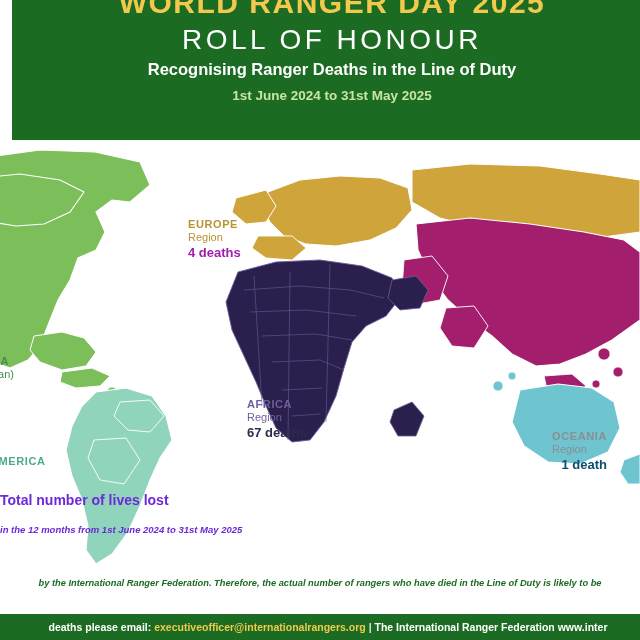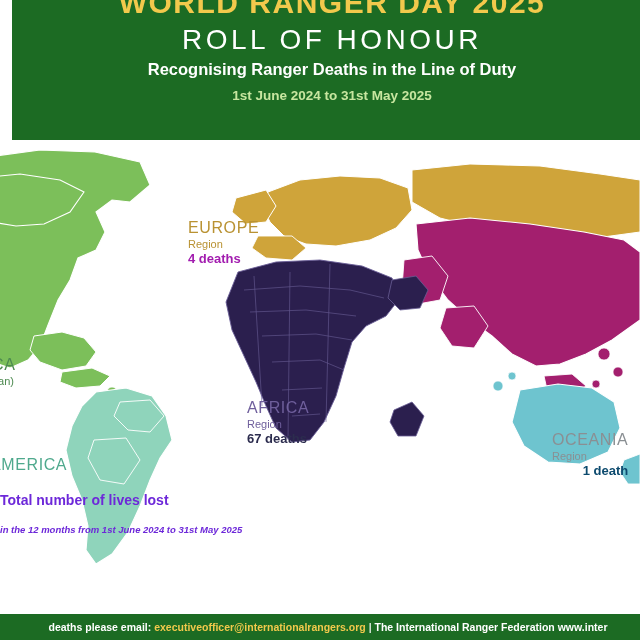--- a/index.html
+++ b/index.html
@@ -76,22 +76,22 @@
     position: absolute;
     left: 0; top: 0;
   }
 
   .region-label {
     position: absolute;
     line-height: 1.22;
     white-space: nowrap;
   }
   .region-name {
-    font-size: 16px;
-    font-weight: normal;
+    font-size: 11px;
+    font-weight: bold;
     letter-spacing: 0.6px;
   }
   .region-word {
     font-size: 11px;
     font-weight: normal;
   }
   .region-deaths {
     font-size: 13px;
     font-weight: bold;
   }
@@ -275,20 +275,21 @@
     <div class="region-name">AMERICA</div>
   </div>
 </div>
 
 <div class="totals">
   <div class="totals-line1">Total number of lives lost</div>
   <div class="totals-line3">in the 12 months from 1st June 2024 to 31st May 2025</div>
 </div>
 
 <div class="footnote">
+  <div>by the International Ranger Federation.  Therefore, the actual number of rangers who have died in the Line of Duty is likely to be</div>
 </div>
 
 <div class="footer">
   <span>deaths please email:</span>
   <span class="email">executiveofficer@internationalrangers.org</span>
   <span class="sep">|</span>
   <span>The International Ranger Federation</span>
   <span>www.inter</span>
 </div>
 

